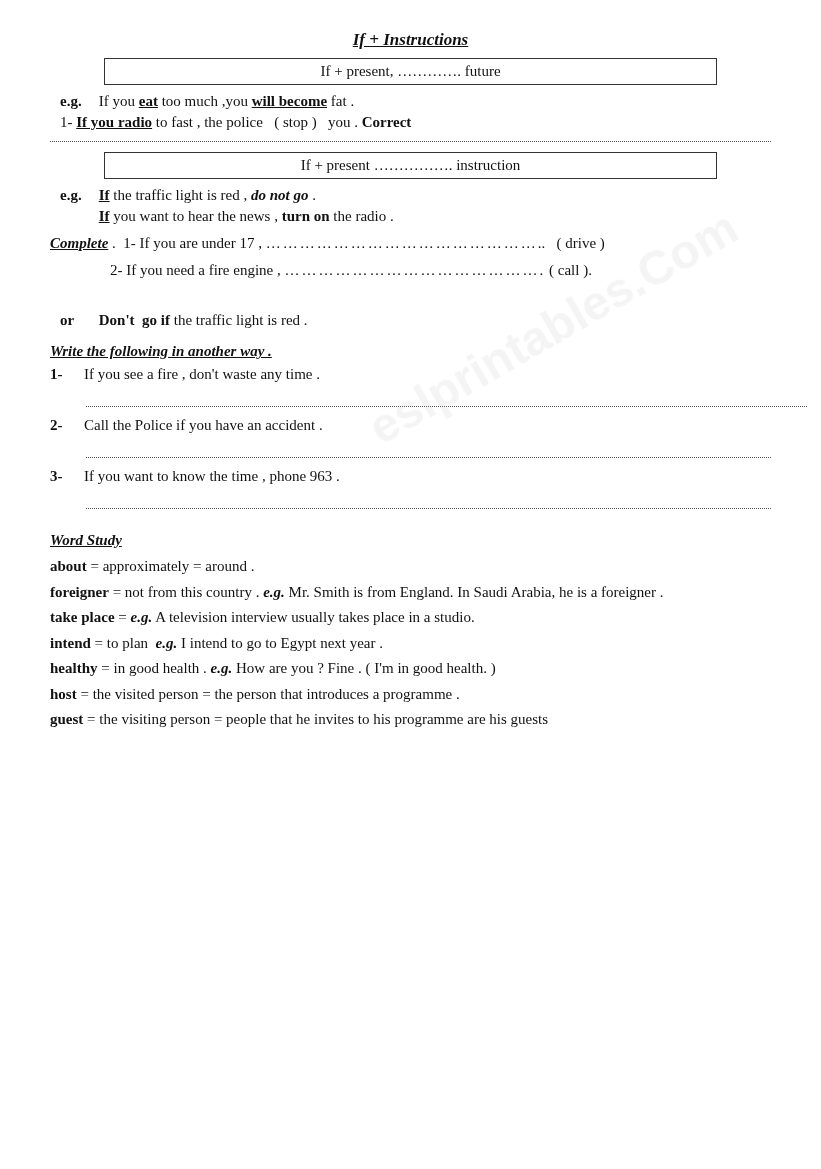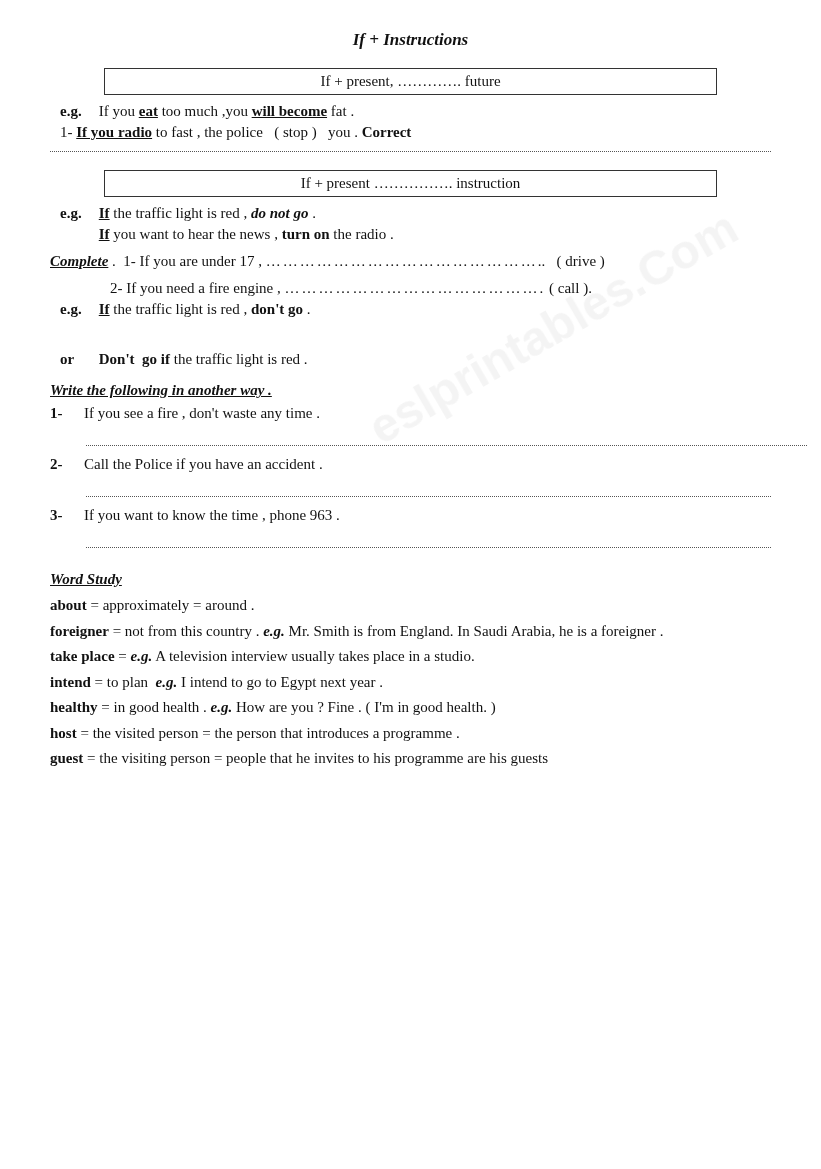--- a/index.html
+++ b/index.html
@@ -10,29 +10,30 @@
       color: #111;
       width: 821px;
       min-height: 1169px;
       padding: 30px 50px 30px 50px;
     }
     .page-title {
       text-align: center;
       font-size: 17px;
       font-weight: bold;
       font-style: italic;
+      text-decoration: underline;
       margin-bottom: 8px;
     }
     .bordered-box {
       border: 1.5px solid #333;
       display: flex;
       justify-content: center;
       align-items: center;
       padding: 4px 32px;
-      margin: 18px auto 8px auto;
+      margin: 0 auto 8px auto;
       width: 85%;
       font-size: 15px;
     }
     .eg-line {
       margin: 4px 0 4px 0;
       padding-left: 10px;
     }
     .eg-label {
       display: inline-block;
       width: 35px;
@@ -160,24 +161,20 @@
 
 <div class="section">
   <p>
     <span class="complete-label">Complete</span>
     .&nbsp; 1-  If you are under 17 , <span class="dots">…………………………………………</span>.. &nbsp;&nbsp;( drive )
   </p>
   <p style="margin-top:10px; padding-left: 60px;">
     2- If you need a fire engine , <span class="dots">……………………………………….</span> ( call ).
   </p>
   <div class="eg-line">
-    <span class="eg-label bold">e.g.</span>
-    <span><span class="bold underline">If</span> the traffic light is red , <span class="bold">don't go</span> .</span>
-  </div>
-  <div class="eg-line">
     <span class="or-label bold">or</span>
     <span><span class="bold">Don't &nbsp;go if</span> the traffic light is red .</span>
   </div>
 </div>
 
 <div class="section" style="margin-top:14px;">
   <div class="write-title">Write the following in another way .</div>
 
   <div class="numbered-item">
     <span class="num-label bold">1-</span>

